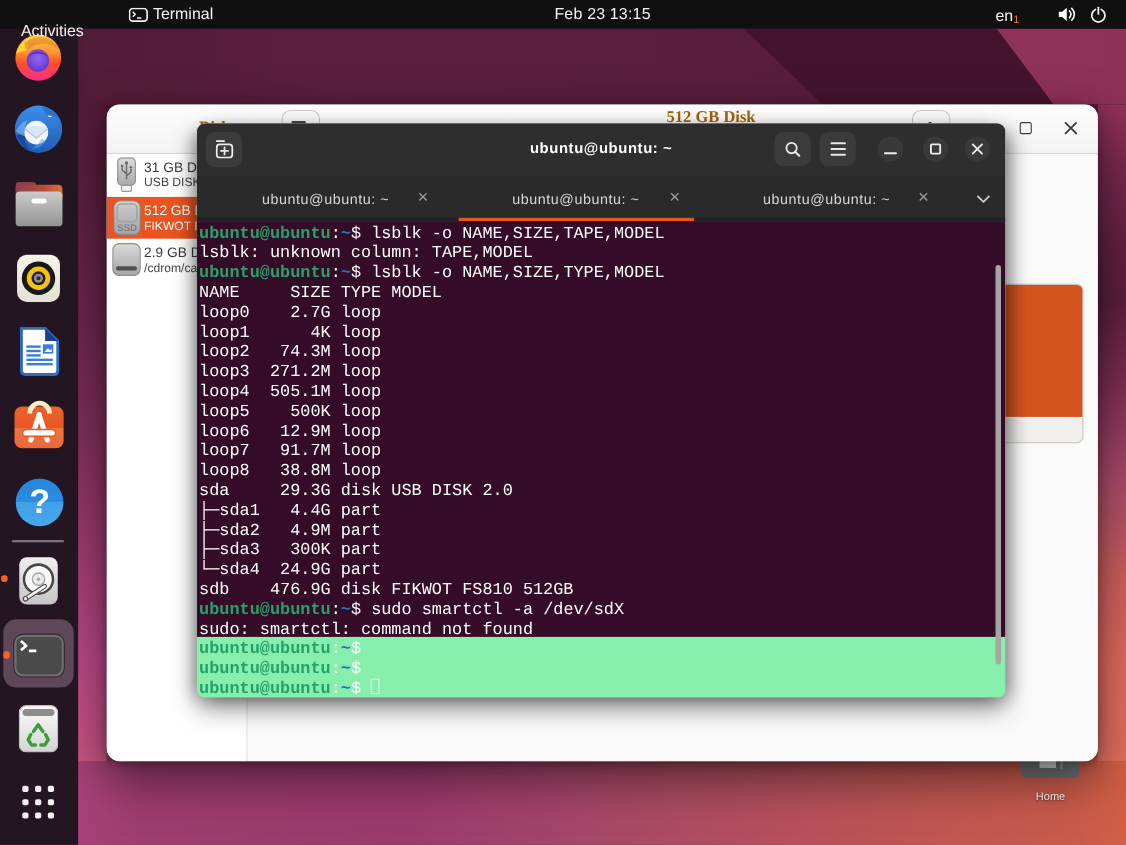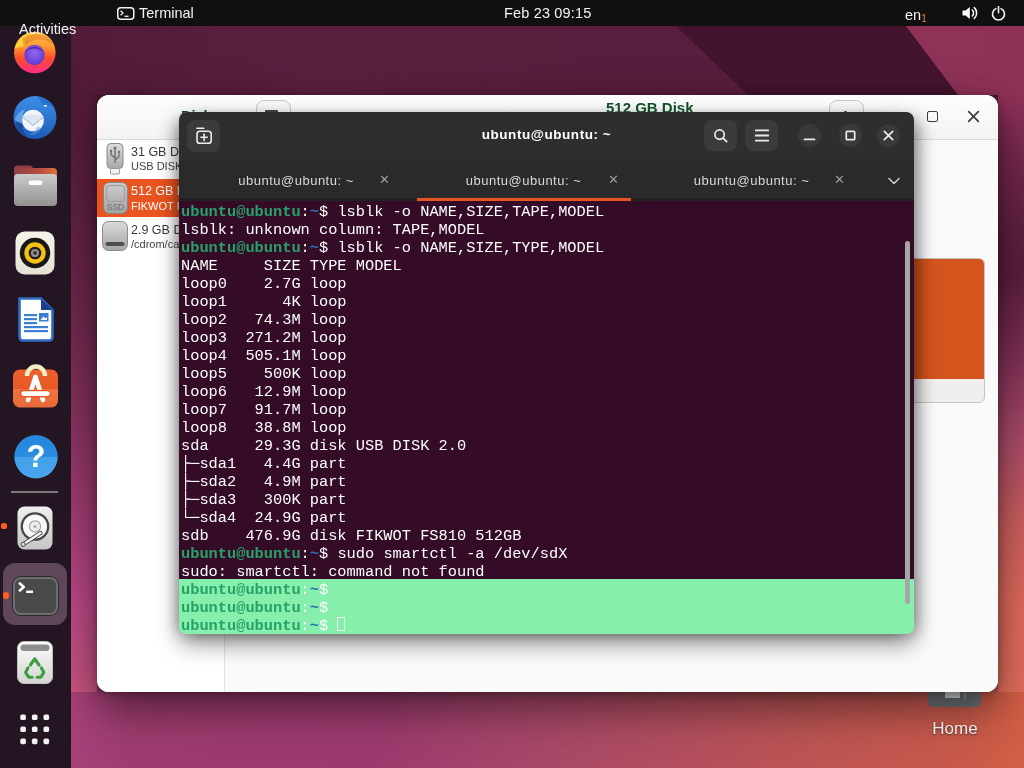--- a/index.html
+++ b/index.html
@@ -27,21 +27,21 @@
   .bstrip { position:absolute; left:71px; top:692px; width:953px; height:76px; z-index:2;
     background:linear-gradient(to right, #a8417a 0px, #9e3c6f 60px, #9c3a6e 300px, #a84868 480px, #b85258 680px, #c95a4a 900px, #d25e44 100%); }
   
   #home { position:absolute; z-index:2; }
   
   #disks { position:absolute; left:97px; top:95px; width:901px; height:597px; z-index:3;
     border-radius:12px; overflow:hidden; background:#fafafa;
     box-shadow: 0 16px 44px rgba(0,0,0,.5), 0 2px 10px rgba(0,0,0,.3); }
   #dheader { position:absolute; left:0; top:0; width:901px; height:45px;
     background:linear-gradient(#fdfdfd, #f3f3f3); border-bottom:1px solid #d8d8d8; }
-  .dtitle { position:absolute; font-weight:bold; color:#14532d; }
+  .dtitle { position:absolute; font-weight:bold; color:#a16207;font-family:Liberation Serif, serif; }
   #dsidebar { position:absolute; left:0; top:45px; width:128px; height:552px;
     background:#ffffff; border-right:1px solid #e2e2e2; }
   
   #term { position:absolute; left:179px; top:112px; width:735px; height:522px; z-index:4;
     border-radius:8px 8px 7px 7px; overflow:hidden; background:#86efac;
     box-shadow: 0 10px 22px rgba(0,0,0,.42), -8px 3px 14px -6px rgba(0,0,0,.28), 8px 3px 16px -5px rgba(0,0,0,.32); }
   #ttitle { position:absolute; left:0; top:0; width:735px; height:48px; background:#2e2e2e; }
   #ttabs  { position:absolute; left:0; top:48px; width:735px; height:41px; background:#2a2a2a; }
   .tbtn { position:absolute; border-radius:8px; background:#3b3b3b; }
   .circ { position:absolute; width:23px; height:23px; border-radius:50%; background:#393939; }
@@ -68,21 +68,21 @@
 <div class="lsliver"></div>
 <div class="rsliver"></div>
 <div class="bstrip"></div>
 
 <div id="home">
   <div class="abs" style="left:928px; top:676px; width:53px; height:31px; border-radius:5px;
        background:linear-gradient(#85898c,#6b7073);"></div>
   <div class="abs" style="left:945px; top:686px; width:15px; height:12px; background:#e8e8e8;"></div>
   <div class="abs" style="left:964px; top:688px; width:1.5px; height:11px; background:#9da1a3;"></div>
   <div class="abs" style="left:921px; top:719px; width:68px; text-align:center; color:#ffffff;
-       font-size:17px; text-shadow:0 1px 2px rgba(0,0,0,.6);">Home</div>
+       font-size:10px; text-shadow:0 1px 2px rgba(0,0,0,.6);">Home</div>
 </div>
 
 <div id="disks">
   <div id="dheader"></div>
   <div class="dtitle" style="left:84px; top:13px; font-size:14.5px;">Disks</div>
   <div class="dtitle" style="left:509px; top:4px; font-size:15px;">512 GB Disk</div>
 
   <div class="abs" style="left:159px; top:5px; width:35px; height:27px; border:1px solid #c9c9c9;
        border-radius:8px; background:#f8f8f8;"></div>
   <div class="abs" style="left:168px; top:15px; width:13px; height:2.5px; background:#474747; border-radius:1px;"></div>
@@ -406,21 +406,21 @@
 </div>
 
 <div id="topbar">
   <div class="abs" style="left:19px; top:21px;">Activities</div>
   <svg class="abs" style="left:116.5px; top:7px;" width="18" height="13" viewBox="0 0 18 13">
     <rect x="0.75" y="0.75" width="16" height="11.5" rx="3" fill="none" stroke="#f2f2f2" stroke-width="1.5"></rect>
     <path d="M3.6 3.8 L6 6 L3.6 8.2" fill="none" stroke="#f2f2f2" stroke-width="1.3" stroke-linejoin="round"></path>
     <path d="M7.5 9.3 H11.5" stroke="#f2f2f2" stroke-width="1.3"></path>
   </svg>
   <div class="abs" style="left:139px; top:4.5px;">Terminal</div>
-  <div class="abs" style="left:504px; top:4.5px; letter-spacing:.2px;">Feb 23<span style="padding-left:4px;">09:15</span></div>
+  <div class="abs" style="left:504px; top:4.5px; letter-spacing:.2px;">Feb 23<span style="padding-left:4px;">13:15</span></div>
   <div class="abs" style="left:905px; top:7px;">en<span style="color:#e8823a; font-size:10px; vertical-align:-2px;">1</span></div>
   <svg class="abs" style="left:962px; top:6px;" width="17" height="14" viewBox="0 0 17 14">
     <path d="M0.5 4.6 H3.6 L7.8 1 V13 L3.6 9.4 H0.5 Z" fill="#ffffff"></path>
     <path d="M10.3 4 A4.2 4.2 0 0 1 10.3 10" fill="none" stroke="#ffffff" stroke-width="1.5" stroke-linecap="round"></path>
     <path d="M12.3 1.6 A7.4 7.4 0 0 1 12.3 12.4" fill="none" stroke="#ffffff" stroke-width="1.5" stroke-linecap="round"></path>
   </svg>
   <svg class="abs" style="left:991px; top:6px;" width="15" height="15" viewBox="0 0 15 15">
     <path d="M4.9 2.6 A6 6 0 1 0 10.1 2.6" fill="none" stroke="#f2f2f2" stroke-width="1.6" stroke-linecap="round"></path>
     <path d="M7.5 0.7 V6.7" stroke="#f2f2f2" stroke-width="1.6" stroke-linecap="round"></path>
   </svg>

